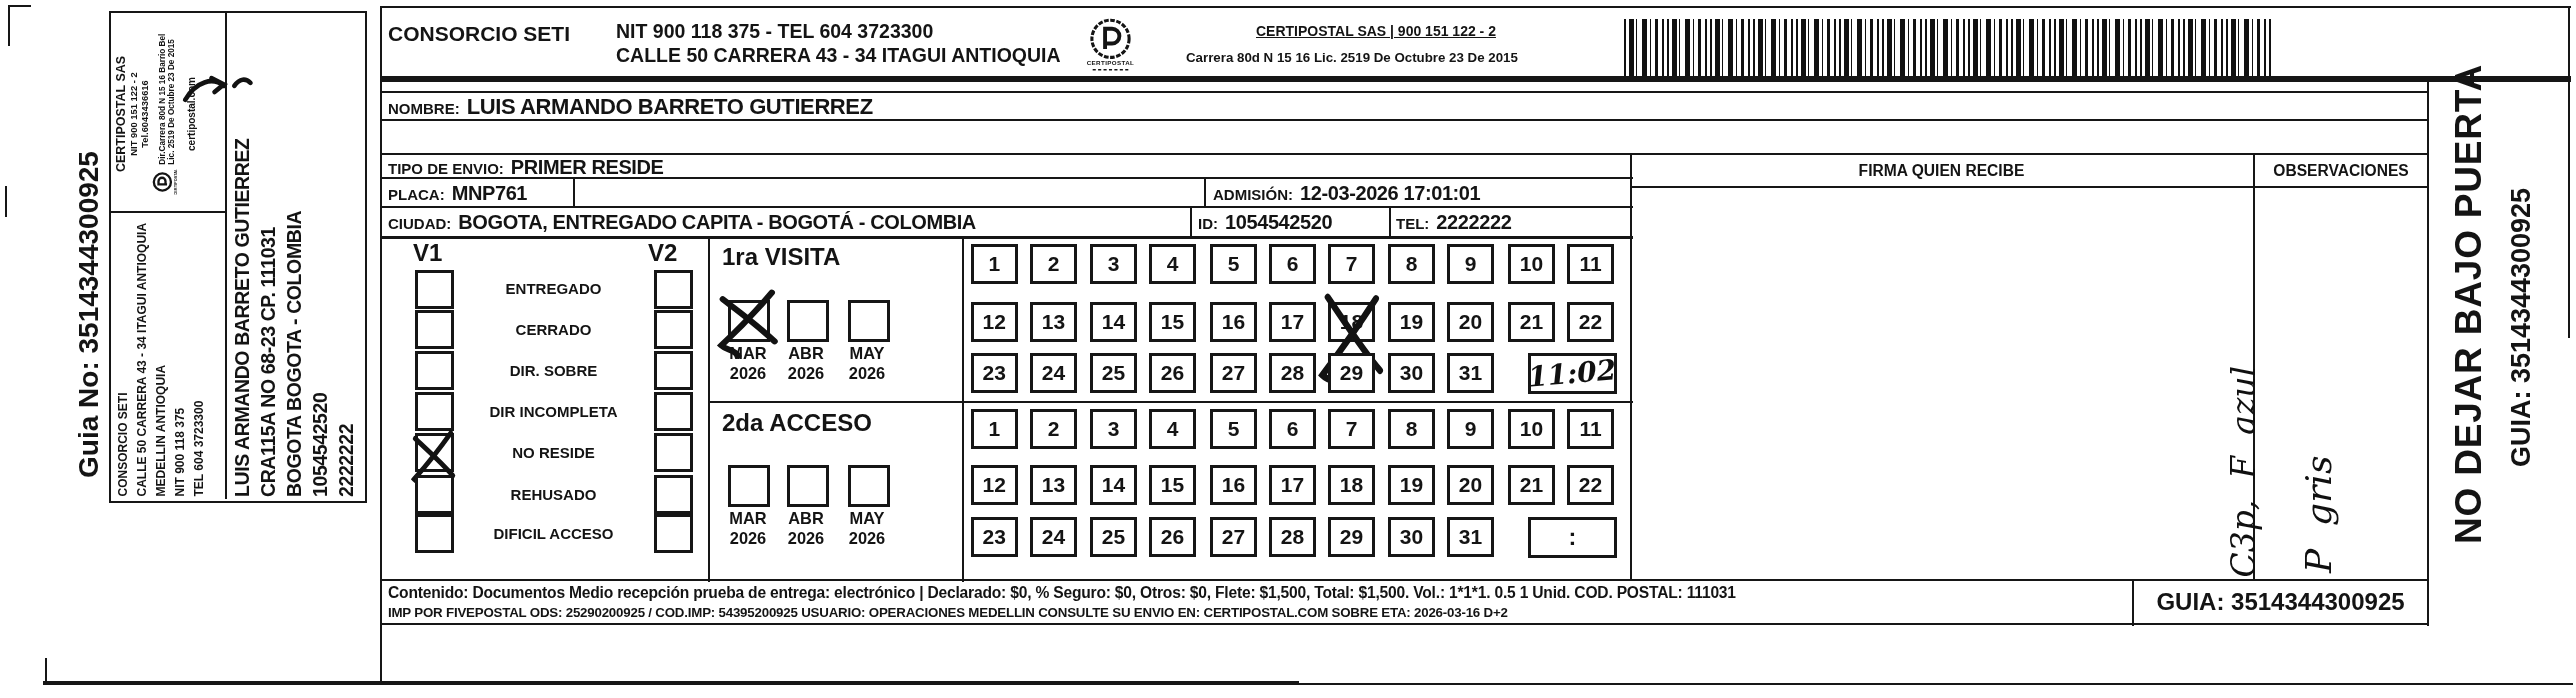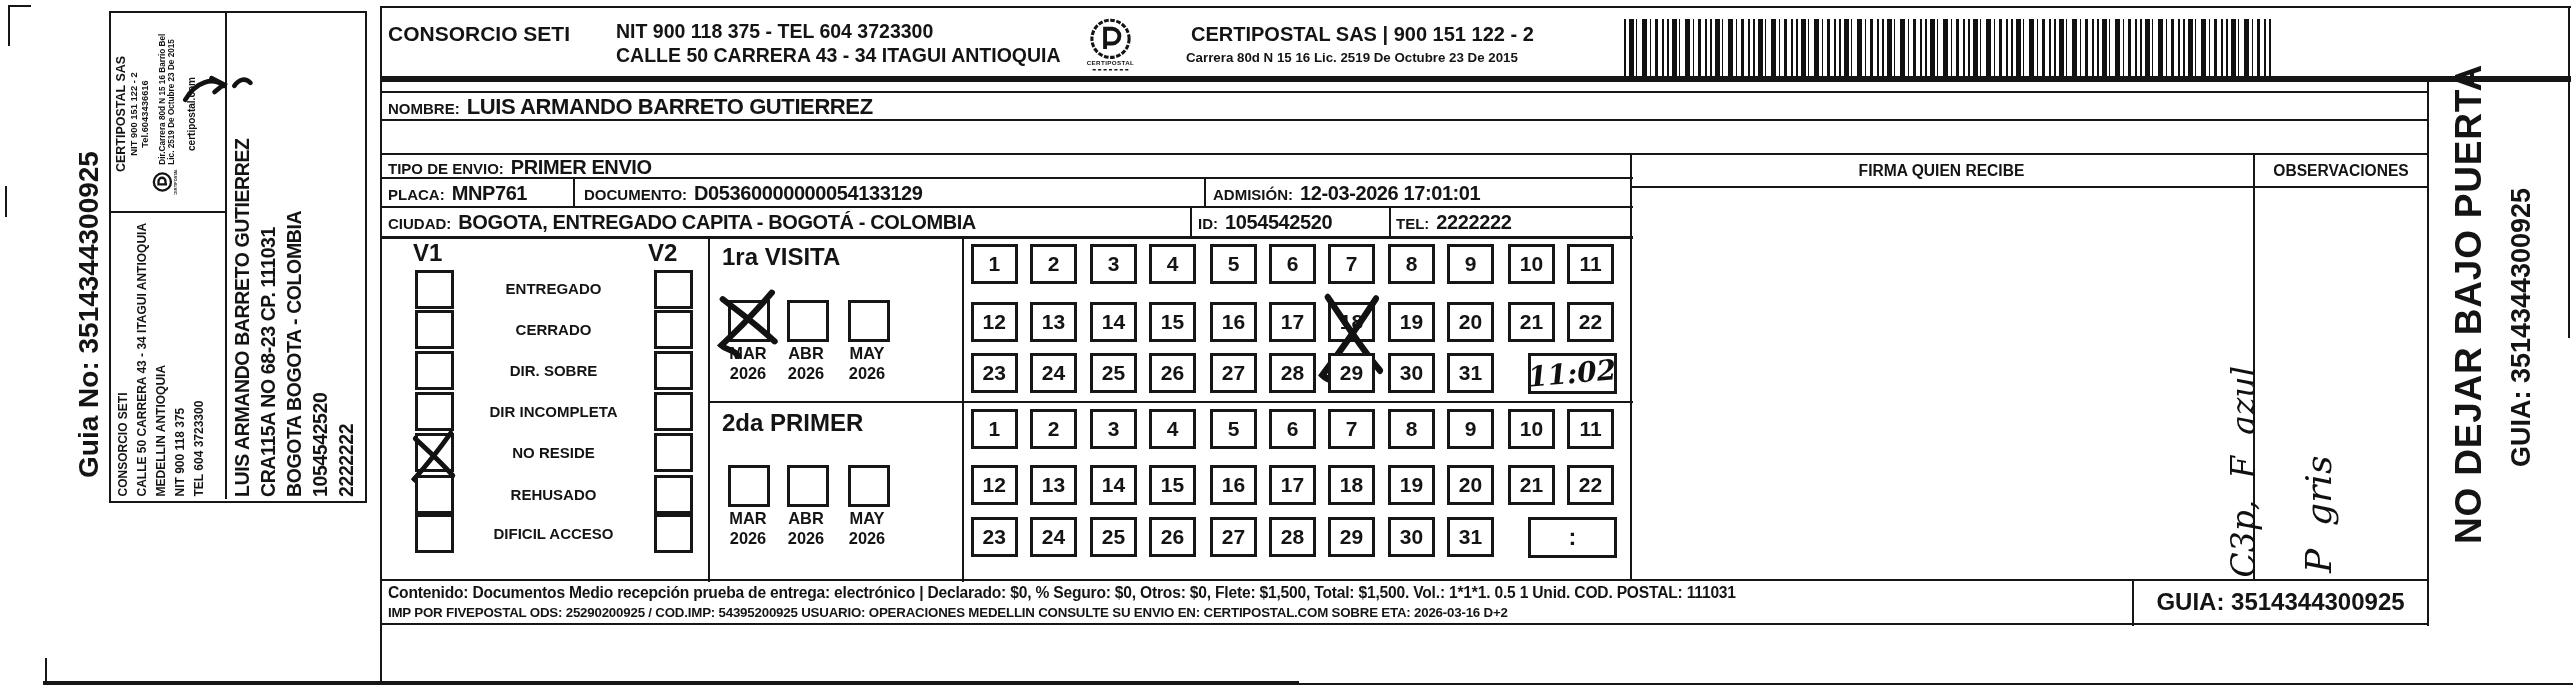--- a/index.html
+++ b/index.html
@@ -103,21 +103,21 @@
 
   <div class="abs" style="left:1083px;top:14px;width:55px;height:62px;">
     <svg width="55" height="62" viewBox="0 0 70 80">
       <circle cx="35" cy="32" r="24" stroke="#141414" stroke-width="4" fill="none" stroke-dasharray="6 2"></circle>
       <path d="M28 45 V19 h9 a9.5 9.5 0 0 1 0 19 h-9" stroke="#141414" stroke-width="5" fill="none"></path>
       <line x1="12" y1="72" x2="58" y2="72" stroke="#141414" stroke-width="2" stroke-dasharray="4 3"></line>
     </svg>
     <div class="b" style="position:absolute;left:0;top:45px;width:55px;text-align:center;font-size:6.2px;letter-spacing:0.4px;">CERTIPOSTAL</div>
   </div>
 
-  <div class="abs b" style="left:1191px;top:23.4px;font-size:20px;white-space:nowrap;">CERTIPOSTAL SAS | 900 151 122 - 2</div>
+  <div class="abs b" style="left:1256px;top:23.4px;font-size:14px;white-space:nowrap;text-decoration:underline;">CERTIPOSTAL SAS | 900 151 122 - 2</div>
   <div class="abs b" style="left:1186px;top:50px;font-size:13.3px;white-space:nowrap;">Carrera 80d N 15 16  Lic. 2519 De Octubre 23 De 2015</div>
 
   <div class="barcode"></div>
 
   <div class="ln" style="left:380px;top:76px;width:2191px;height:6.2px;"></div>
   <div class="ln" style="left:380px;top:6.2px;width:2.3px;height:677px;"></div>
   <div class="ln" style="left:2427px;top:76px;width:2.3px;height:550px;"></div>
   <div class="ln" style="left:380px;top:91px;width:2049px;height:2.3px;"></div>
   <div class="ln" style="left:380px;top:119px;width:2049px;height:2.3px;"></div>
   <div class="ln" style="left:380px;top:153px;width:2049px;height:2.3px;"></div>
@@ -137,29 +137,25 @@
   <div class="ln" style="left:2253px;top:153px;width:2.3px;height:428px;"></div>
   <div class="ln" style="left:1630px;top:186px;width:799px;height:2.3px;"></div>
   <div class="ln" style="left:2132px;top:579px;width:2.3px;height:47px;"></div>
 
   <div class="row" style="left:388px;top:94px;">
     <span class="lab">NOMBRE:</span>
     <span class="val" style="font-size:22px;">LUIS ARMANDO BARRETO GUTIERREZ</span>
   </div>
   <div class="row" style="left:388px;top:156px;">
     <span class="lab">TIPO DE ENVIO:</span>
-    <span class="val">PRIMER ENVIO</span>
+    <span class="val">PRIMER RESIDE</span>
   </div>
   <div class="row" style="left:388px;top:182px;">
     <span class="lab">PLACA:</span>
     <span class="val">MNP761</span>
-  </div>
-  <div class="row" style="left:584px;top:182px;">
-    <span class="lab">DOCUMENTO:</span>
-    <span class="val">D05360000000054133129</span>
   </div>
   <div class="row" style="left:1213px;top:182px;">
     <span class="lab">ADMISIÓN:</span>
     <span class="val">12-03-2026 17:01:01</span>
   </div>
   <div class="row" style="left:388px;top:211px;">
     <span class="lab">CIUDAD:</span>
     <span class="val">BOGOTA, ENTREGADO CAPITA - BOGOTÁ - COLOMBIA</span>
   </div>
   <div class="row" style="left:1198px;top:211px;">
@@ -264,21 +260,21 @@
       <div class="day" style="left: 306px; top: 115px; width: 41px; height: 34px;">28</div>
       <div class="day" style="left: 365px; top: 115px; width: 41px; height: 34px;">29</div>
       <div class="day" style="left: 425px; top: 115px; width: 41px; height: 34px;">30</div>
       <div class="day" style="left: 484px; top: 115px; width: 41px; height: 34px;">31</div>
     </div>
   <div class="day" style="left:1528px;top:353px;width:83px;height:35px;">
     <span class="hand" style="font-size:28px;transform:rotate(-5deg);">11:02</span>
   </div>
 
   <div id="visit2" class="abs" style="left:708px;top:403px;width:254px;height:169px;">
-    <div class="abs b" style="left:14px;top:6.2px;font-size:24px;white-space:nowrap;">2da PRIMER</div>
+    <div class="abs b" style="left:14px;top:6.2px;font-size:24px;white-space:nowrap;">2da ACCESO</div>
   <div class="cbx" style="left: 20px; top: 62px; width: 36px; height: 36px;"></div>
       <div class="abs ctr b" style="left: 11px; top: 106px; width: 58px; height: 19px; font-size: 16.4px;">MAR</div>
       <div class="abs ctr b" style="left: 11px; top: 126px; width: 58px; height: 19px; font-size: 16.4px;">2026</div>
       <div class="cbx" style="left: 79px; top: 62px; width: 36px; height: 36px;"></div>
       <div class="abs ctr b" style="left: 69px; top: 106px; width: 58px; height: 19px; font-size: 16.4px;">ABR</div>
       <div class="abs ctr b" style="left: 69px; top: 126px; width: 58px; height: 19px; font-size: 16.4px;">2026</div>
       <div class="cbx" style="left: 140px; top: 62px; width: 36px; height: 36px;"></div>
       <div class="abs ctr b" style="left: 130px; top: 106px; width: 58px; height: 19px; font-size: 16.4px;">MAY</div>
       <div class="abs ctr b" style="left: 130px; top: 126px; width: 58px; height: 19px; font-size: 16.4px;">2026</div>
     </div>

